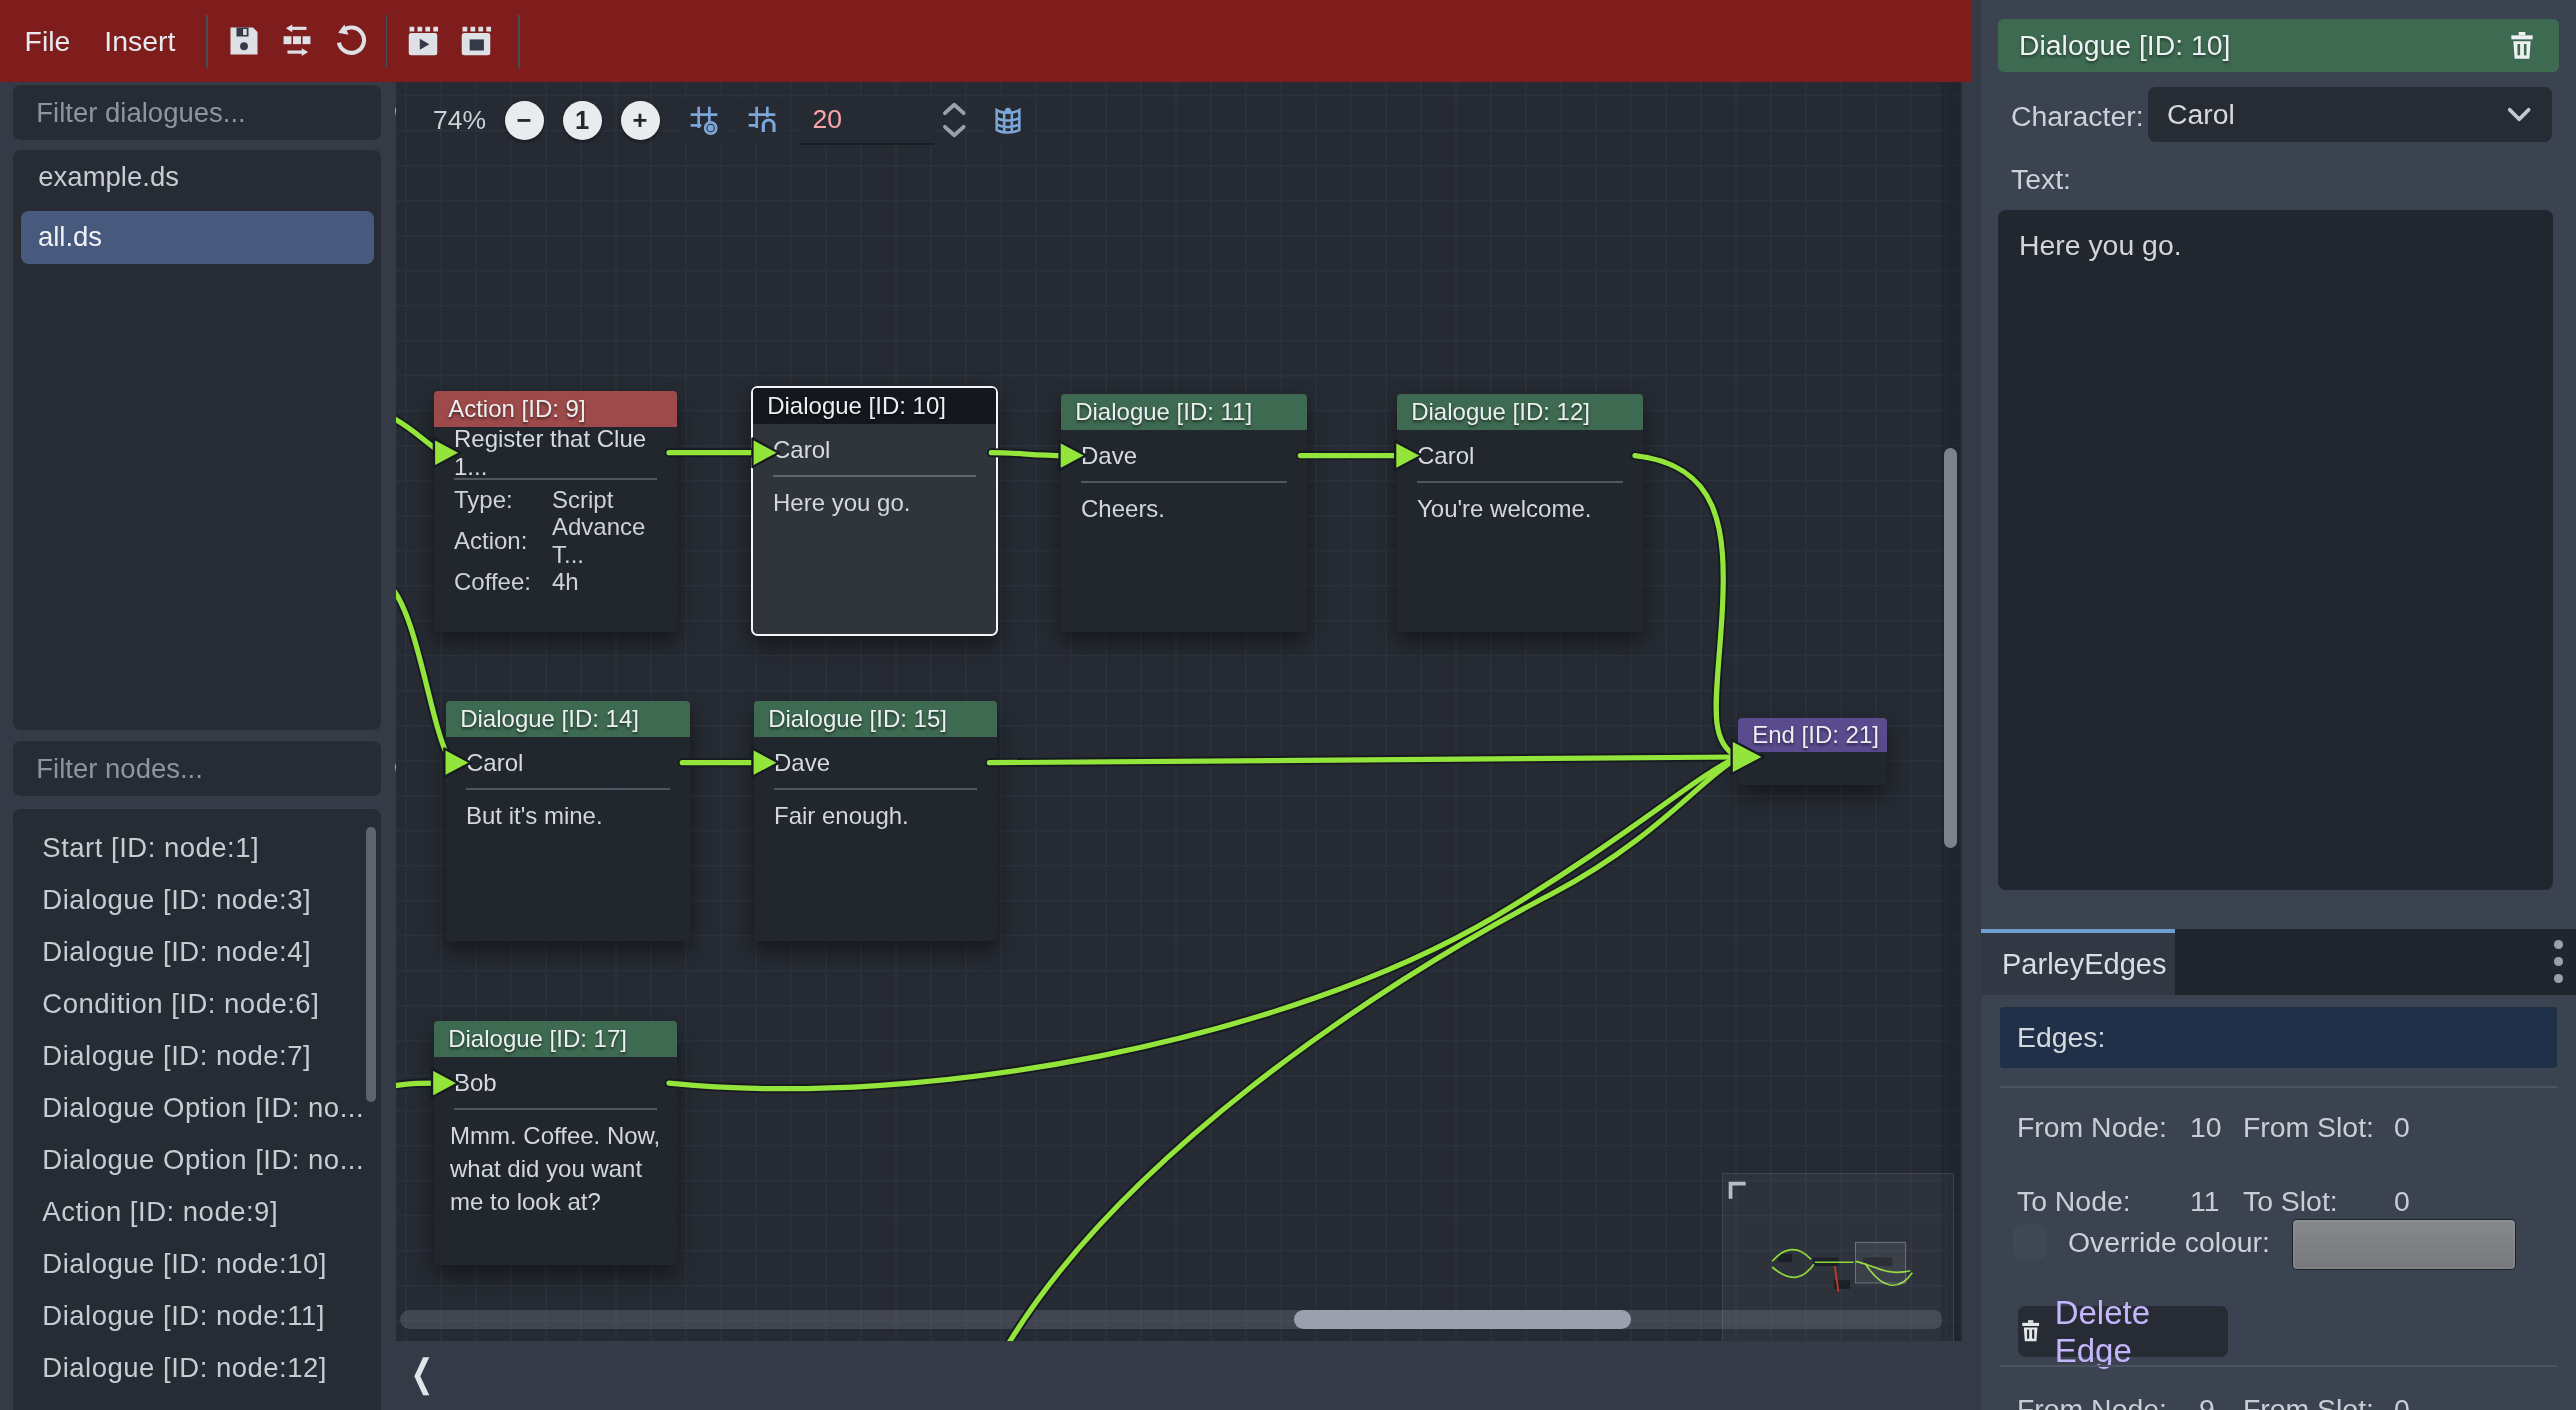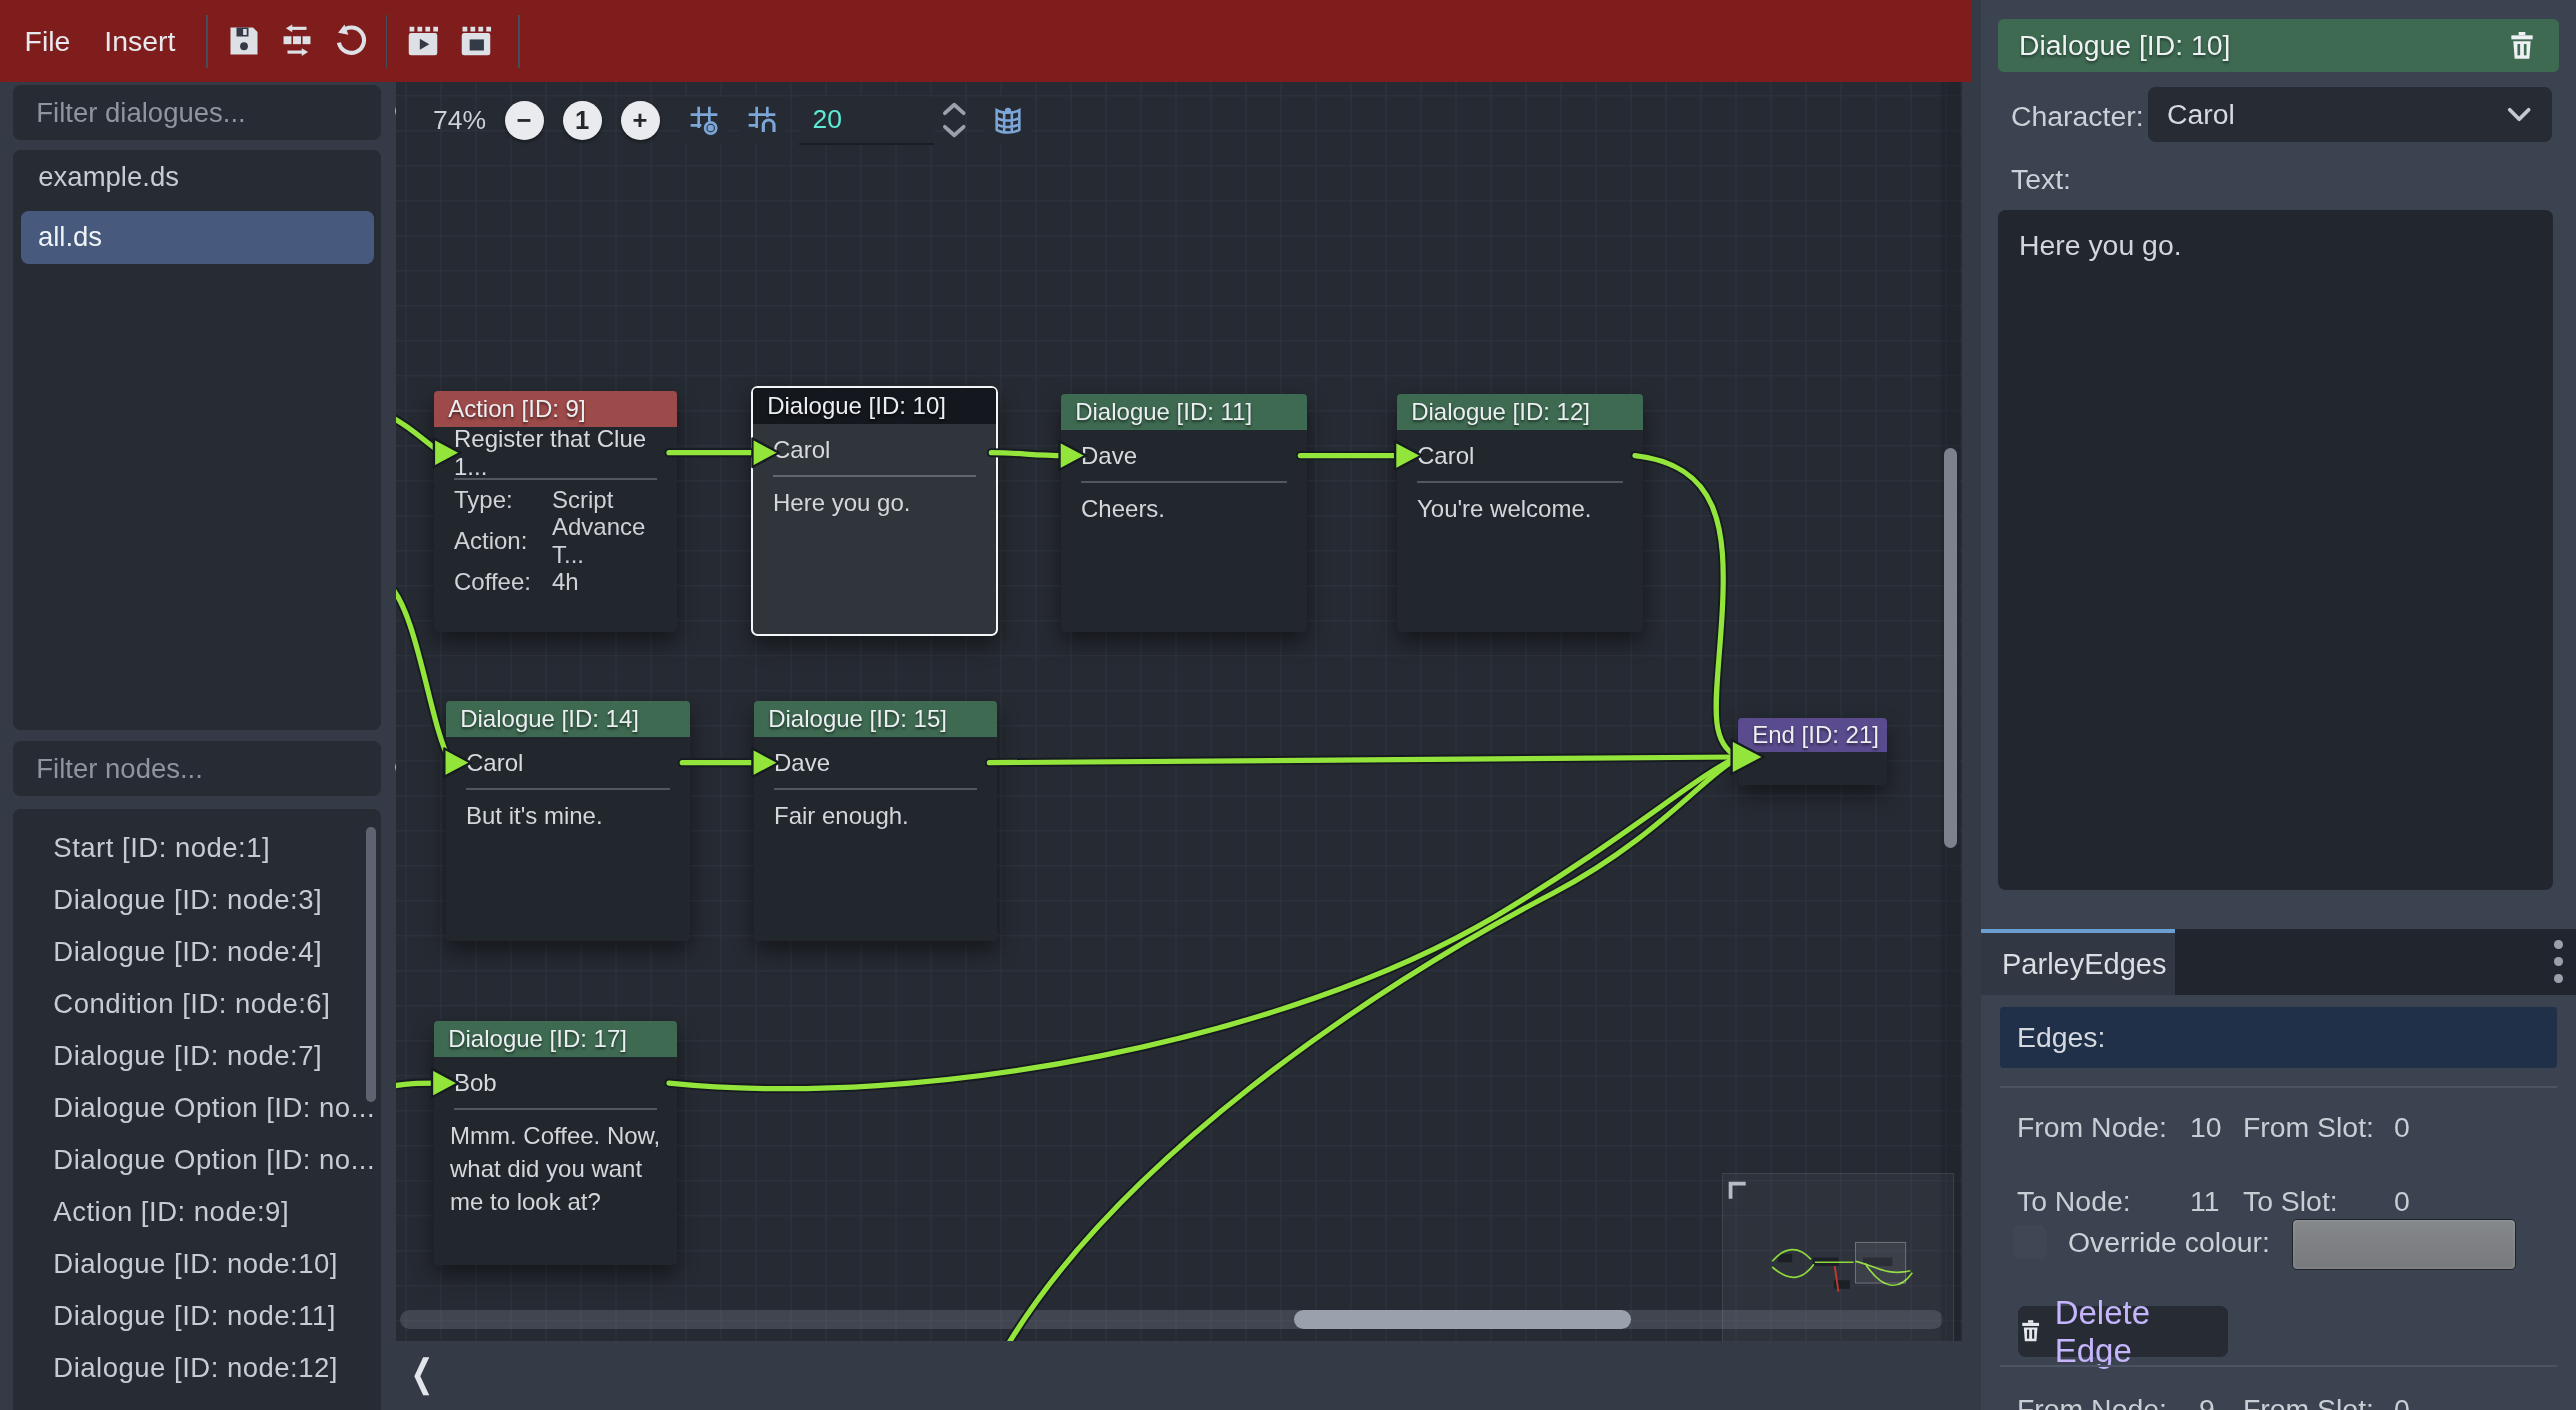--- a/index.html
+++ b/index.html
@@ -15,21 +15,21 @@
   .tool-ic svg{display:block;}
 
   
   .filter-box{position:absolute;left:13.3px;width:368px;height:55px;background:#262b34;border-radius:7.6px;display:flex;align-items:center;}
   .filter-box input{flex:1;background:transparent;border:none;outline:none;color:#d6dade;font-size:27.5px;padding:0 0 0 23px;font-family:inherit;}
   .filter-box input::placeholder{color:#8d95a1;}
   .mag{margin-right:15px;flex:none;}
   .list-well{position:absolute;left:13.3px;width:368px;background:#262b34;border-radius:7.6px;overflow:hidden;}
   .file-item{height:53px;display:flex;align-items:center;padding:0 25px;font-size:27.5px;color:#c7ccd3;}
   .file-item.sel{background:#475a7d;border-radius:7.6px;margin:7.6px;color:#f0f3f6;padding:0 17px;height:53px;}
-  .node-item{height:52px;display:flex;align-items:center;padding:0 40px;font-size:27.5px;color:#c7ccd3;letter-spacing:0.5px;white-space:nowrap;}
+  .node-item{height:52px;display:flex;align-items:center;padding:0 29px;font-size:27.5px;color:#c7ccd3;letter-spacing:0.5px;white-space:nowrap;}
   .vthumb{position:absolute;border-radius:4.7px;background:#5d6470;}
 
   
   .canvas{position:absolute;left:396px;top:82px;width:1566px;height:1259px;background:#262a32;overflow:hidden;
     background-image:linear-gradient(#2f3541 0.9px,transparent 0.9px),linear-gradient(90deg,#2f3541 0.9px,transparent 0.9px);
     background-size:35px 35px;background-position:9.5px 13.3px;}
   .edges-svg{position:absolute;left:0;top:0;z-index:4;pointer-events:none;}
 
   
   .gnode{position:absolute;background:rgba(34,38,45,.97);border-radius:4.7px;box-shadow:0 9.5px 21px rgba(0,0,0,.45);z-index:2;}
@@ -43,21 +43,21 @@
   .gnode.selected{border:2.8px solid #f3f5f7;background:#30353c;border-radius:6.6px;}
   .gnode.selected .ndiv{background:#6a6f78;}
 
   
   .gbar{position:absolute;left:0;top:0;height:76px;width:100%;display:flex;align-items:center;z-index:6;}
   .zoomlab{font-size:26.5px;color:#ccd1d8;margin-left:37px;width:64px;}
   .cbtn{width:39px;height:39px;border-radius:50%;background:#e9ebee;color:#23272e;display:flex;align-items:center;justify-content:center;
         font-size:25.6px;font-weight:bold;margin-left:19px;box-shadow:0 1.9px 3.8px rgba(0,0,0,.4);}
   .togglebtn{width:47px;height:47px;border-radius:6.6px;background:#262b33;margin-left:11.4px;display:flex;align-items:center;justify-content:center;}
   .snapfield{margin-left:13.3px;width:121px;height:47px;background:#262b33;border-radius:5.7px 5.7px 0 0;display:flex;align-items:center;
-             font-size:26.5px;color:#5eead4;padding-left:13.3px;border-bottom:2.8px solid #1a1e24;}
+             font-size:26.5px;color:#fca5a5;padding-left:13.3px;border-bottom:2.8px solid #1a1e24;}
   .spinners{display:flex;flex-direction:column;margin-left:7.6px;gap:7.6px;}
 
   
   .minimap{position:absolute;left:1326px;top:1091px;width:230px;height:168px;background:rgba(150,160,180,.07);
            border:0.9px solid rgba(255,255,255,.09);z-index:5;}
 
   
   .hscroll-track{position:absolute;left:3.8px;top:1228px;width:1543px;height:19px;border-radius:9.5px;background:rgba(120,128,142,.32);z-index:3;}
   .hscroll-thumb{position:absolute;left:894px;top:0;width:337px;height:19px;border-radius:9.5px;background:#9aa1ac;}
   .vscroll-track{position:absolute;left:1545px;top:0;width:19px;height:1259px;background:rgba(28,32,39,.45);z-index:3;}

